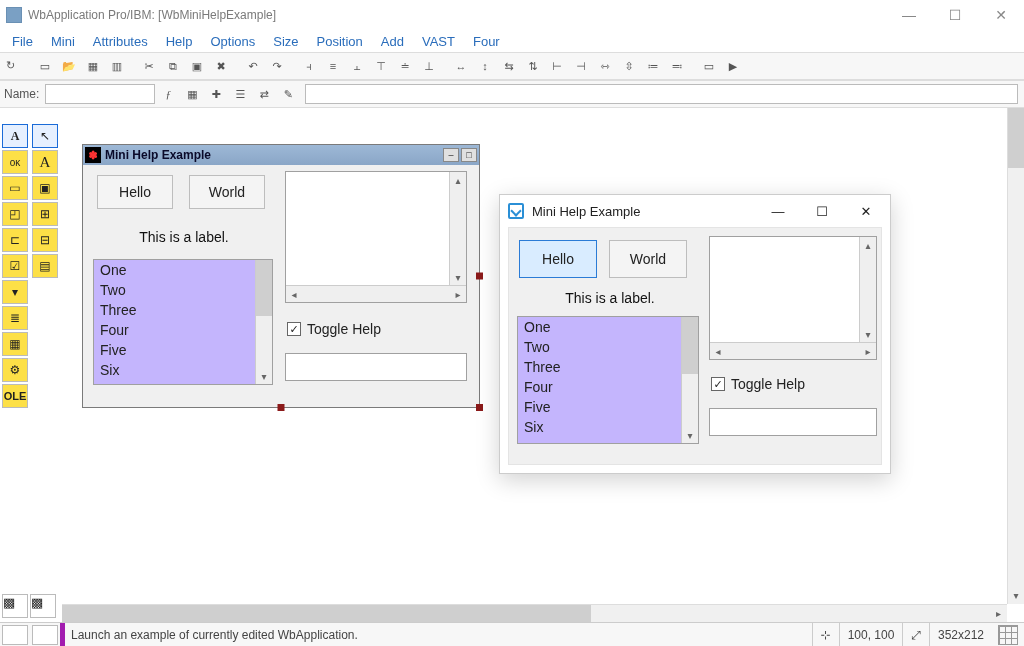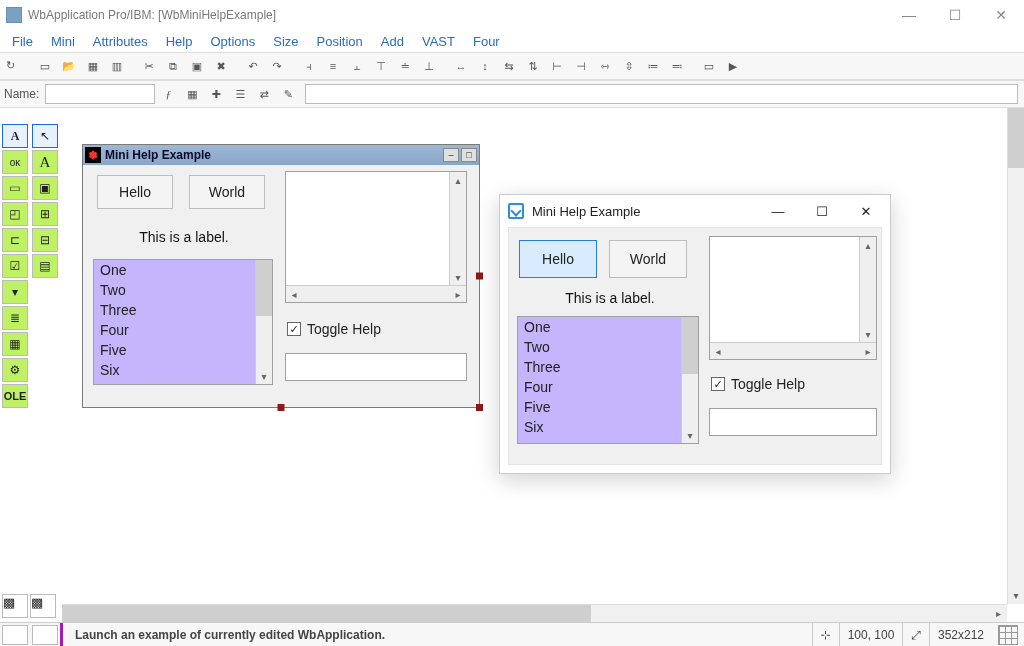--- a/index.html
+++ b/index.html
@@ -20,41 +20,41 @@
   .tsep { width:6px; }
   .name-label { font-size:12px; color:#555; margin:0 4px 0 2px; }
   .name-input { width:110px; height:20px; border:1px solid #bbb; background:#fff; padding:0 4px; font-size:12px; }
   .sel-rect { flex:1; height:20px; border:1px solid #bbb; background:#fff; margin-left:4px; margin-right:4px; }
 
   
   .workspace { position:absolute; top:108px; bottom:24px; left:0; right:0; }
   .palette { position:absolute; top:16px; width:28px; display:flex; flex-direction:column; gap:2px; }
   .palette.left { left:2px; }
   .palette.left2 { left:32px; }
-  .palette .pbtn { width:26px; height:24px; border:1px solid #bbb; background:#bef264; display:flex; align-items:center; justify-content:center; font-size:12px; cursor:default; }
+  .palette .pbtn { width:26px; height:24px; border:1px solid #bbb; background:#fde047; display:flex; align-items:center; justify-content:center; font-size:12px; cursor:default; }
   .palette .pbtn.sel { border:1.5px solid #1a6bd8; background:#e6f0ff; }
   .palette-bottom { position:absolute; bottom:4px; left:2px; display:flex; gap:2px; }
   .palette-bottom .pbtn { width:26px; height:24px; border:1px solid #bbb; background:#fff; }
 
   .canvas { position:absolute; top:0; left:62px; right:0; bottom:0; background:#fff; }
   .canvas-scroll-v { position:absolute; top:0; right:0; bottom:18px; width:17px; background:#f0f0f0; border-left:1px solid #ddd; }
   .canvas-scroll-v .thumb { position:absolute; top:0; left:0; right:0; height:60px; background:#cfcfcf; }
   .canvas-scroll-v .arrow { position:absolute; left:0; right:0; height:17px; display:flex; align-items:center; justify-content:center; color:#666; font-size:10px; }
   .canvas-scroll-v .arrow.up { top:0; }
   .canvas-scroll-v .arrow.down { bottom:0; }
   .canvas-scroll-h { position:absolute; bottom:0; left:0; right:17px; height:18px; background:#f0f0f0; border-top:1px solid #ddd; }
   .canvas-scroll-h .thumb { position:absolute; top:0; left:0; height:100%; width:56%; background:#cfcfcf; }
   .canvas-scroll-h .arrow { position:absolute; top:0; bottom:0; width:17px; display:flex; align-items:center; justify-content:center; color:#666; font-size:10px; }
   .canvas-scroll-h .arrow.l { left:0; }
   .canvas-scroll-h .arrow.r { right:0; }
 
   
   .statusbar { position:absolute; bottom:0; left:0; right:0; height:24px; background:#f7f7f7; border-top:1px solid #ccc; display:flex; align-items:center; font-size:12px; color:#444; }
   .statusbar .sbtn { width:26px; height:20px; border:1px solid #bbb; margin:0 2px; background:#fff; }
-  .statusbar .stext { flex:1; padding:0 12px; border-left:3px solid #a21caf; height:100%; display:flex; align-items:center;font-weight:bold; }
+  .statusbar .stext { flex:1; padding:0 6px; border-left:5px solid #a21caf; height:100%; display:flex; align-items:center; }
   .statusbar .cell { border-left:1px solid #ccc; height:100%; display:flex; align-items:center; padding:0 8px; }
   .statusbar .grid-icon { width:20px; height:20px; margin:0 6px; background:
     linear-gradient(#999 1px, transparent 1px) 0 0/6px 6px,
     linear-gradient(90deg,#999 1px, transparent 1px) 0 0/6px 6px;
     border:1px solid #999;
   }
 
   
   .design-win { position:absolute; left:20px; top:36px; width:398px; height:264px; border:1px solid #7a7a7a; background:#f0f0f0; }
   .design-titlebar { height:20px; background:linear-gradient(#9db8d6,#8aa6c7); display:flex; align-items:center; padding:0 2px; }

